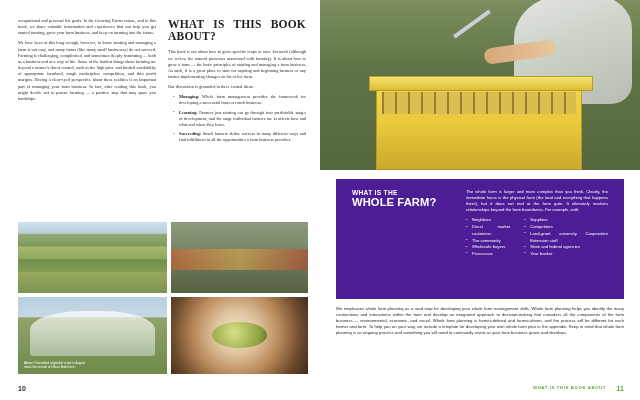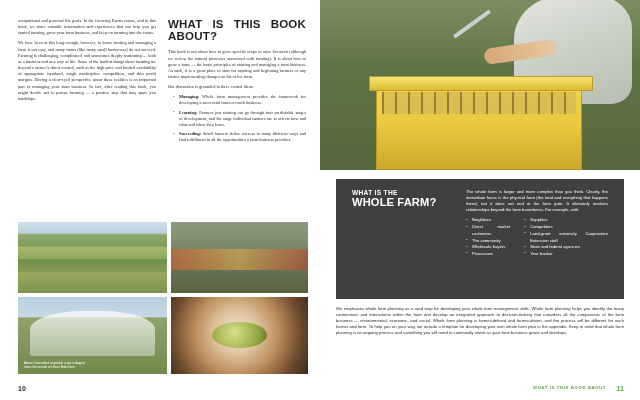--- a/index.html
+++ b/index.html
@@ -32,21 +32,21 @@
   .col {
     width: 139px;
     font-size: 4.35px;
     line-height: 1.42;
     text-align: justify;
     color: #231f20;
     hyphens: auto;
   }
   .col p { margin-bottom: 4px; }
   .headline {
-    font-family: Liberation Sans, sans-serif;
+    font-family: Liberation Serif, serif;
     font-weight: bold;
     font-size: 11.5px;
     line-height: 1.06;
     letter-spacing: 0.2px;
     color: #231f20;
     margin-bottom: 7px;
     text-transform: uppercase;
   }
   ul.bullets {
     margin: 3px 0 4px 0;
@@ -177,21 +177,21 @@
   .hero .tool {
     position:absolute; right:146px; top:22px;
     width:44px; height:4px;
     background:#c9cfd4;
     transform: rotate(-36deg);
   }
 
   .greenbox {
     position: relative;
     width: 320px;
-    background: #404040;
+    background: #4c1d95;
     color: #ffffff;
     padding: 10px 16px 12px 16px;
     min-height: 120px;
   }
   .gb-flex { display: flex; gap: 10px; }
   .gb-title {
     font-family: "Liberation Sans", sans-serif;
     font-weight: bold;
     color: #ffffff;
     width: 104px;

